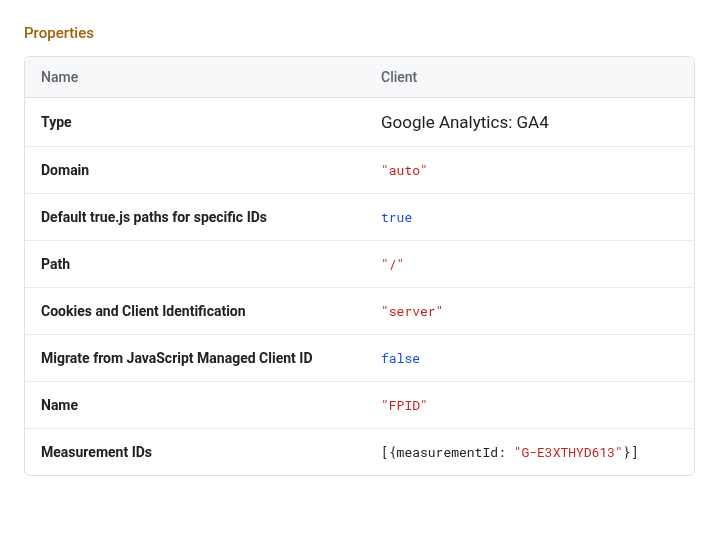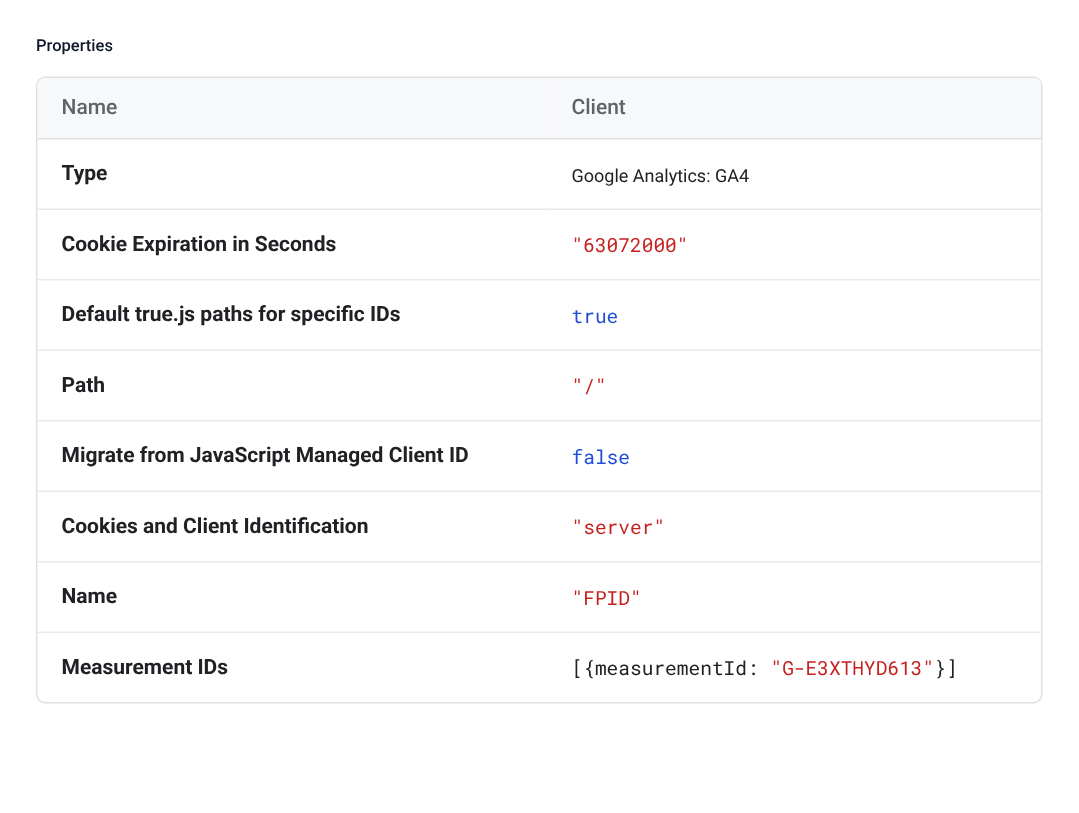--- a/index.html
+++ b/index.html
@@ -6,22 +6,22 @@
   body {
     margin: 0;
     padding: 24px;
     font-family: -apple-system, BlinkMacSystemFont, "Segoe UI", Roboto, Helvetica, Arial, sans-serif;
     background: #fff;
     color: #202124;
     font-size: 14px;
     width: 719px;
   }
   .section-title {
-    color: #0f172a;
-    font-size: 11px;
+    color: #a16207;
+    font-size: 15px;
     font-weight: 500;
     margin: 0 0 14px 0;
   }
   .props-table {
     width: 100%;
     border: 1px solid #e0e0e0;
     border-radius: 6px;
     border-collapse: separate;
     border-spacing: 0;
     overflow: hidden;
@@ -46,21 +46,21 @@
   .col-name { width: 340px; font-weight: bold; }
   .val-cell {
     font-family: "Roboto Mono", SFMono-Regular, Menlo, Consolas, monospace;
     font-size: 13px;
     white-space: nowrap;
   }
   .tok-str { color: #c5221f; }
   .tok-bool { color: #1d4ed8; }
   .tok-plain-non-mono {
     font-family: -apple-system, BlinkMacSystemFont, "Segoe UI", Roboto, Helvetica, Arial, sans-serif;
-    font-size: 12px;
+    font-size: 17px;
     color: #202124;
   }
 </style>
 </head>
 <body>
 
 <h2 class="section-title">Properties</h2>
 
 <table class="props-table">
   <thead>
@@ -68,38 +68,38 @@
       <th class="col-name">Name</th>
       <th>Client</th>
     </tr>
   </thead>
   <tbody id="props-body">
       <tr>
         <td class="col-name">Type</td>
         <td class="val-cell"><span class="tok-plain-non-mono">Google Analytics: GA4</span></td>
       </tr>
       <tr>
-        <td class="col-name">Cookie Expiration in Seconds</td>
-        <td class="val-cell"><span class="tok-str">"63072000"</span></td>
+        <td class="col-name">Domain</td>
+        <td class="val-cell"><span class="tok-str">"auto"</span></td>
       </tr>
       <tr>
         <td class="col-name">Default true.js paths for specific IDs</td>
         <td class="val-cell"><span class="tok-bool">true</span></td>
       </tr>
       <tr>
         <td class="col-name">Path</td>
         <td class="val-cell"><span class="tok-str">"/"</span></td>
       </tr>
       <tr>
+        <td class="col-name">Cookies and Client Identification</td>
+        <td class="val-cell"><span class="tok-str">"server"</span></td>
+      </tr>
+      <tr>
         <td class="col-name">Migrate from JavaScript Managed Client ID</td>
         <td class="val-cell"><span class="tok-bool">false</span></td>
-      </tr>
-      <tr>
-        <td class="col-name">Cookies and Client Identification</td>
-        <td class="val-cell"><span class="tok-str">"server"</span></td>
       </tr>
       <tr>
         <td class="col-name">Name</td>
         <td class="val-cell"><span class="tok-str">"FPID"</span></td>
       </tr>
       <tr>
         <td class="col-name">Measurement IDs</td>
         <td class="val-cell"><span>[{measurementId: </span><span class="tok-str">"G-E3XTHYD613"</span><span>}]</span></td>
       </tr>
     </tbody>

